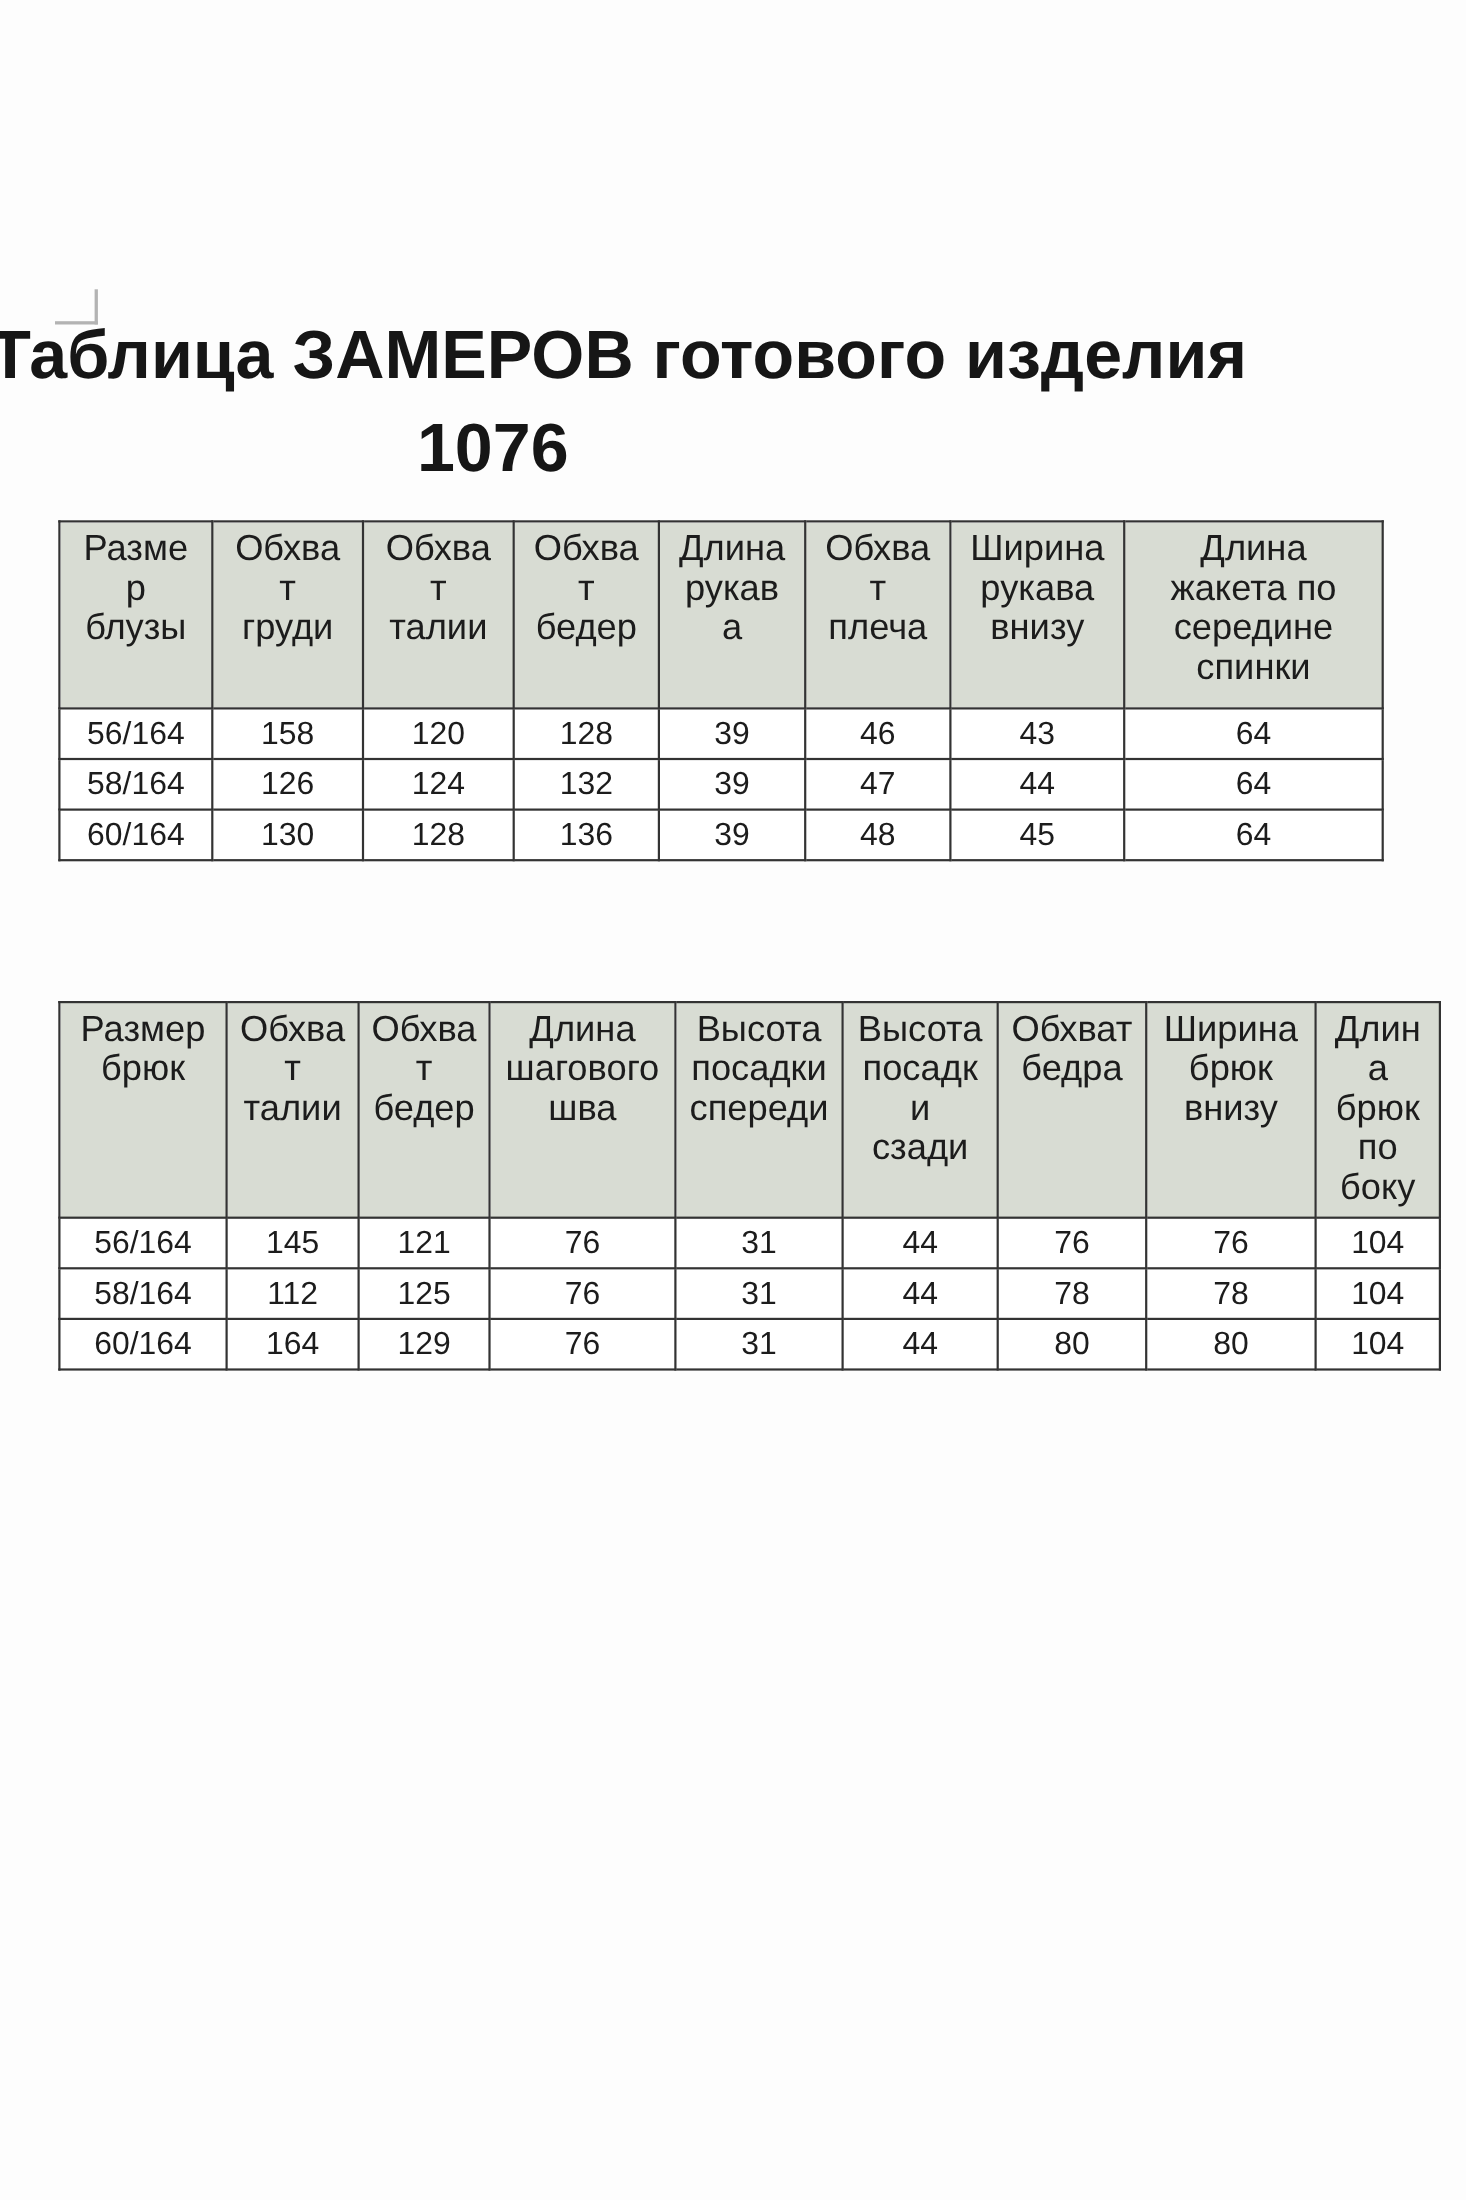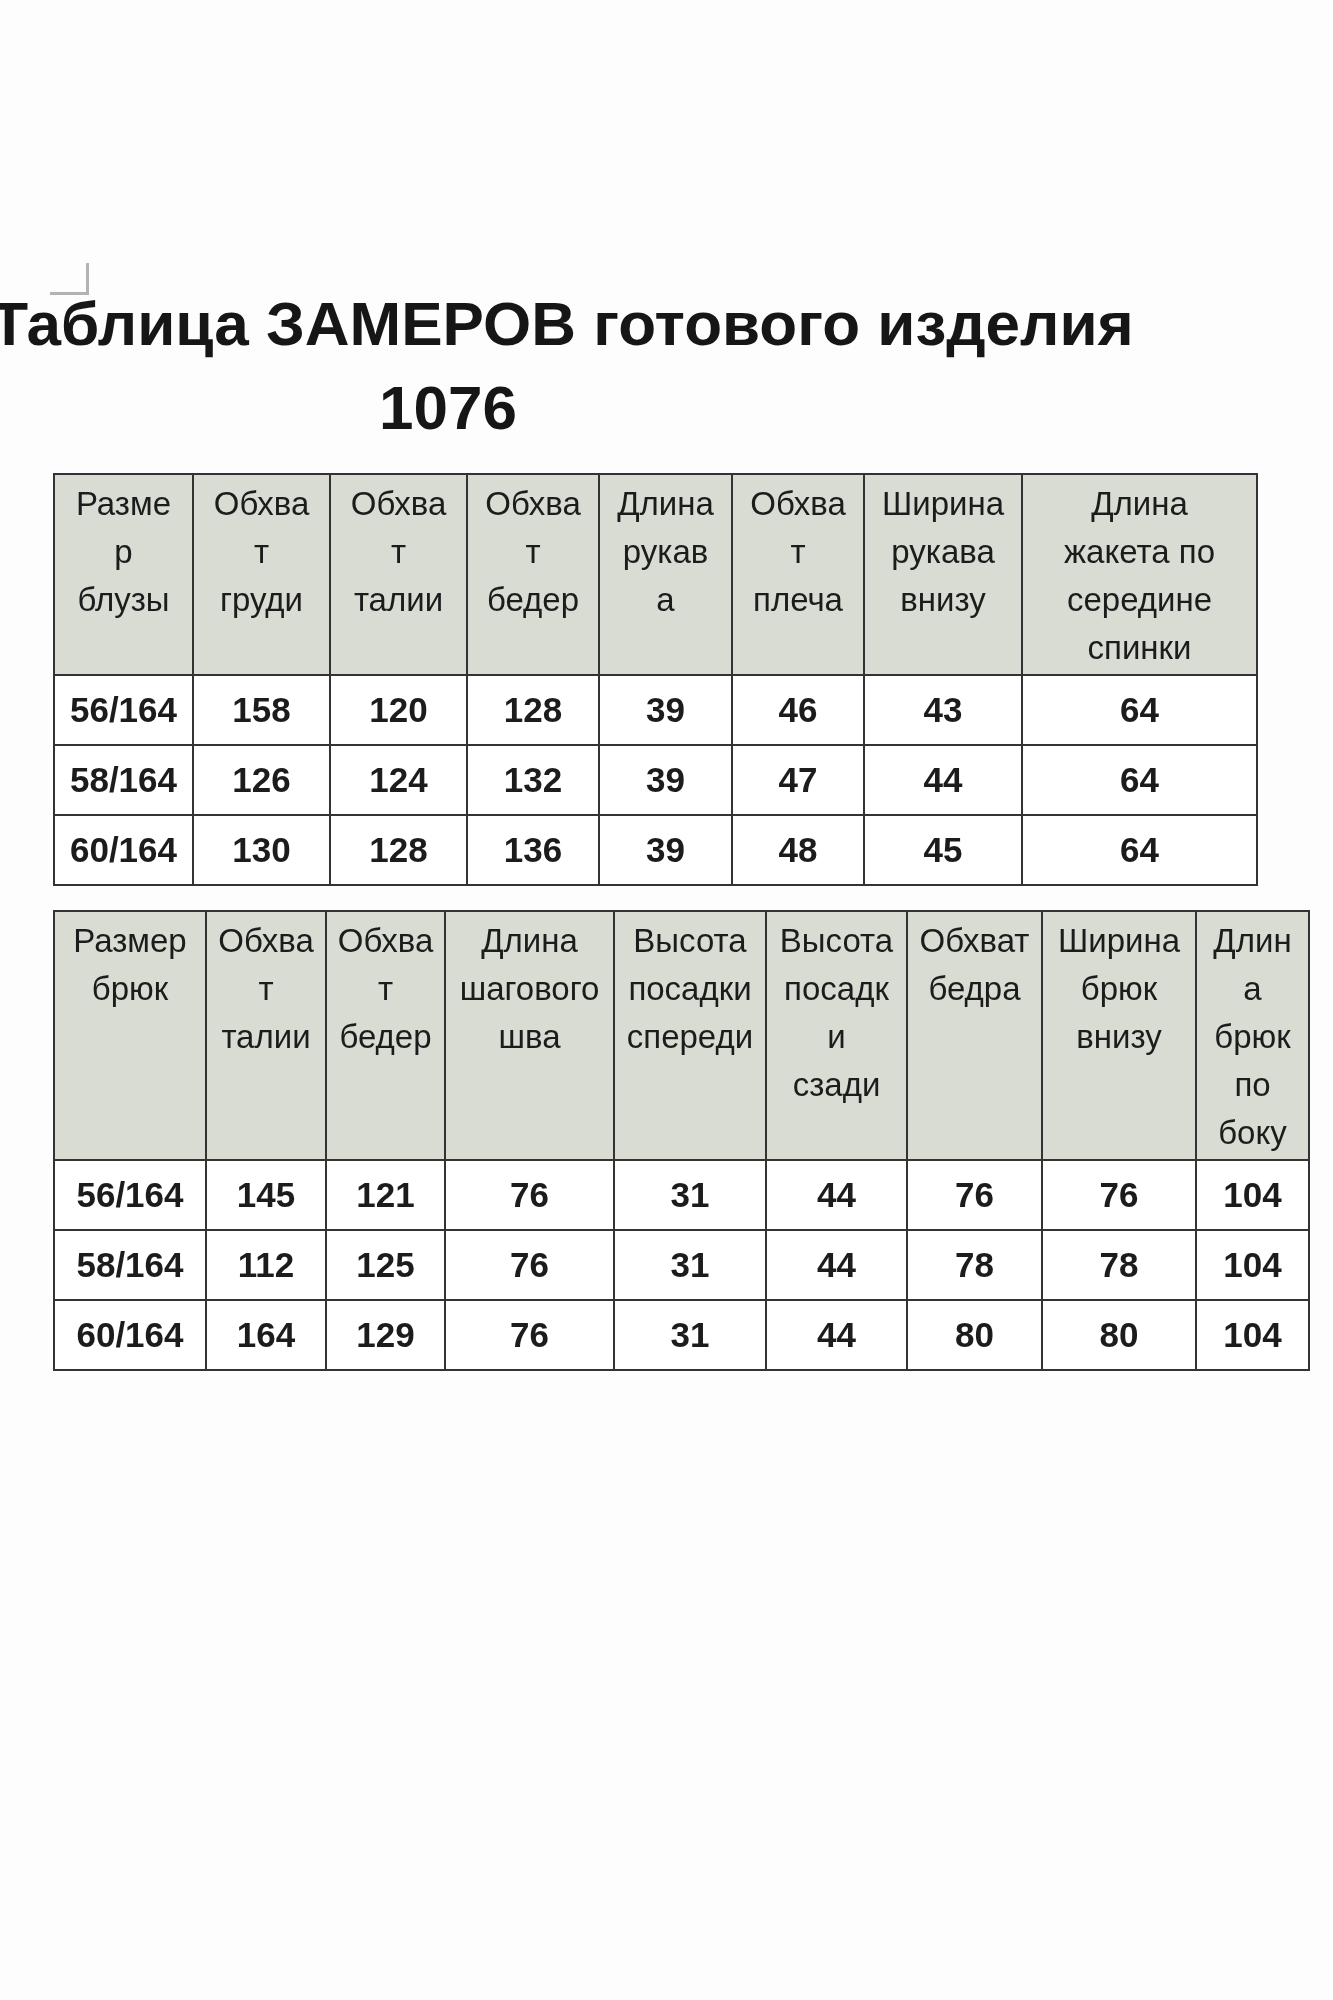--- a/index.html
+++ b/index.html
@@ -36,31 +36,30 @@
   }
   table.meas th, table.meas td{
     border:2px solid var(--border,#333333);
     text-align:center;
     overflow:hidden;
   }
   table.meas th{
     background:var(--header-bg,#d8dcd3);
     font-weight:normal;
     font-size:33px;
-    line-height:48px;
+    line-height:36px;
     vertical-align:top;
     padding:5px 2px 2px 2px;
     white-space:pre-line;
   }
   table.meas td{
-    font-size:35px;
+    font-size:29px;
     height:44px;
-    padding:12px 2px;
+    padding:0 2px;
     vertical-align:middle;
-    font-weight:bold;
   }
   #table-blouse{left:53px;top:473px;width:1205px;}
   #table-blouse thead tr{height:170px;}
   #table-pants{left:53px;top:910px;width:1257px;}
   #table-pants thead tr{height:196px;}
 </style>
 </head>
 <body style="--page-bg: #fdfdfd; --header-bg: #d8dcd3; --border: #333333; --text: #1c1c1c; --corner: #b3b3b3;">
 
 <div class="corner-mark"></div>

